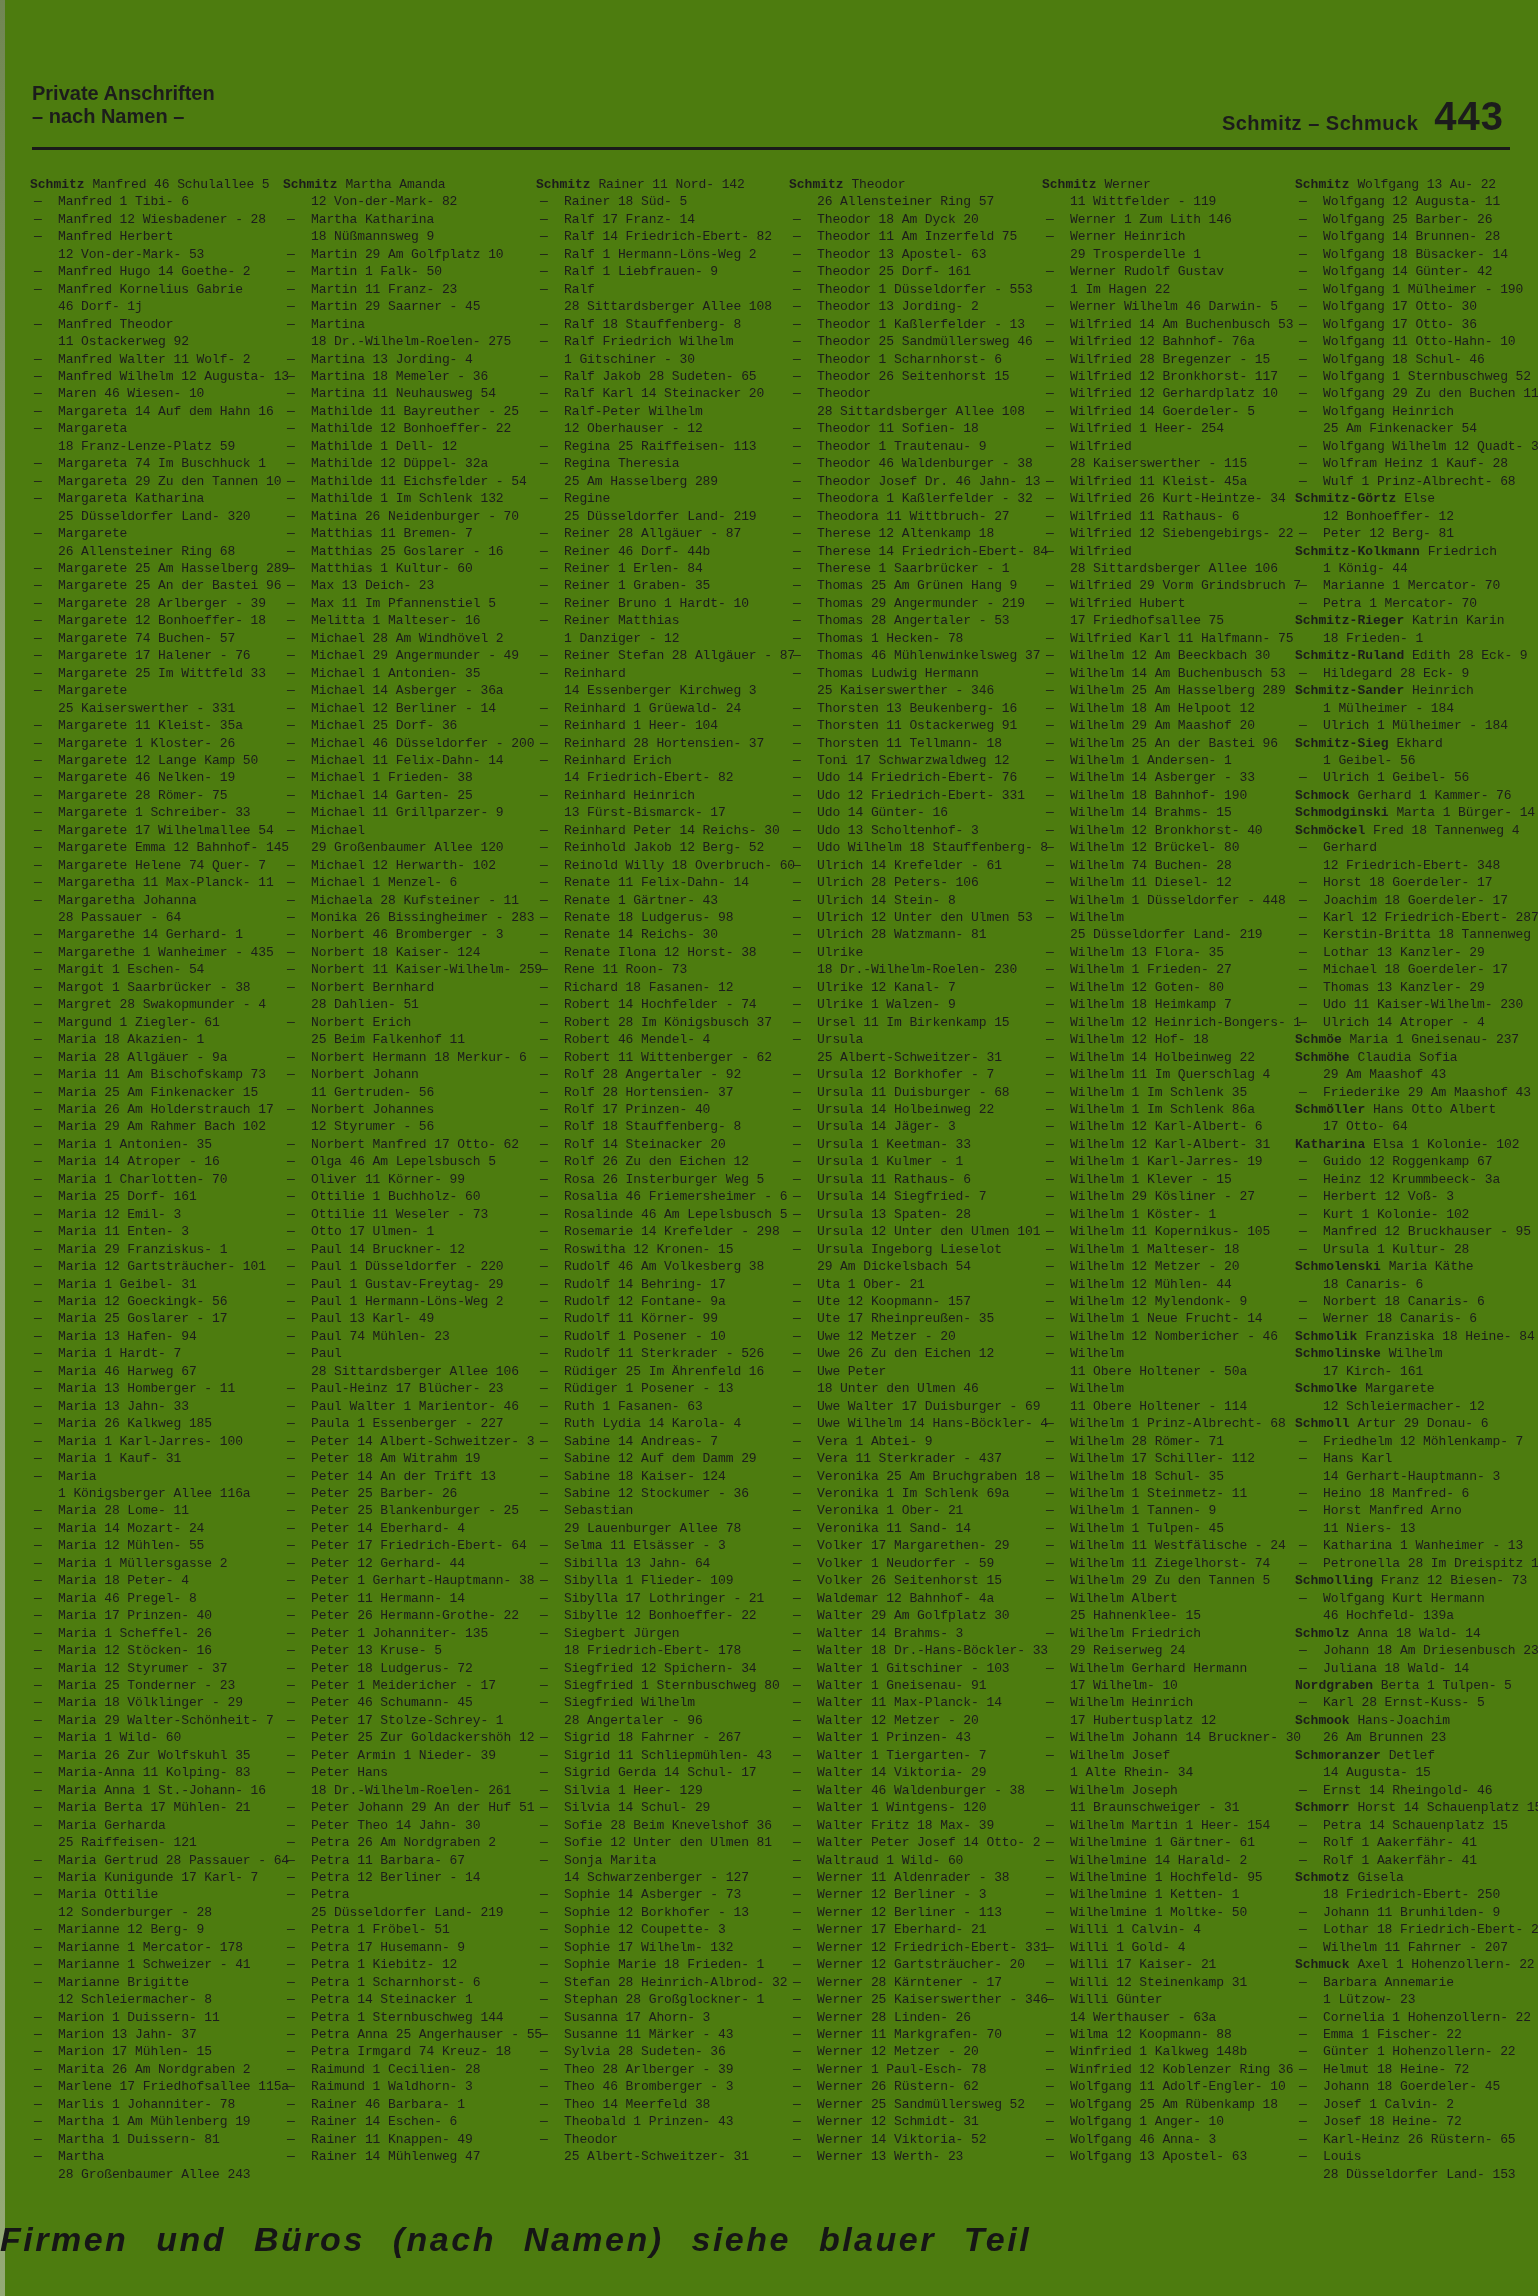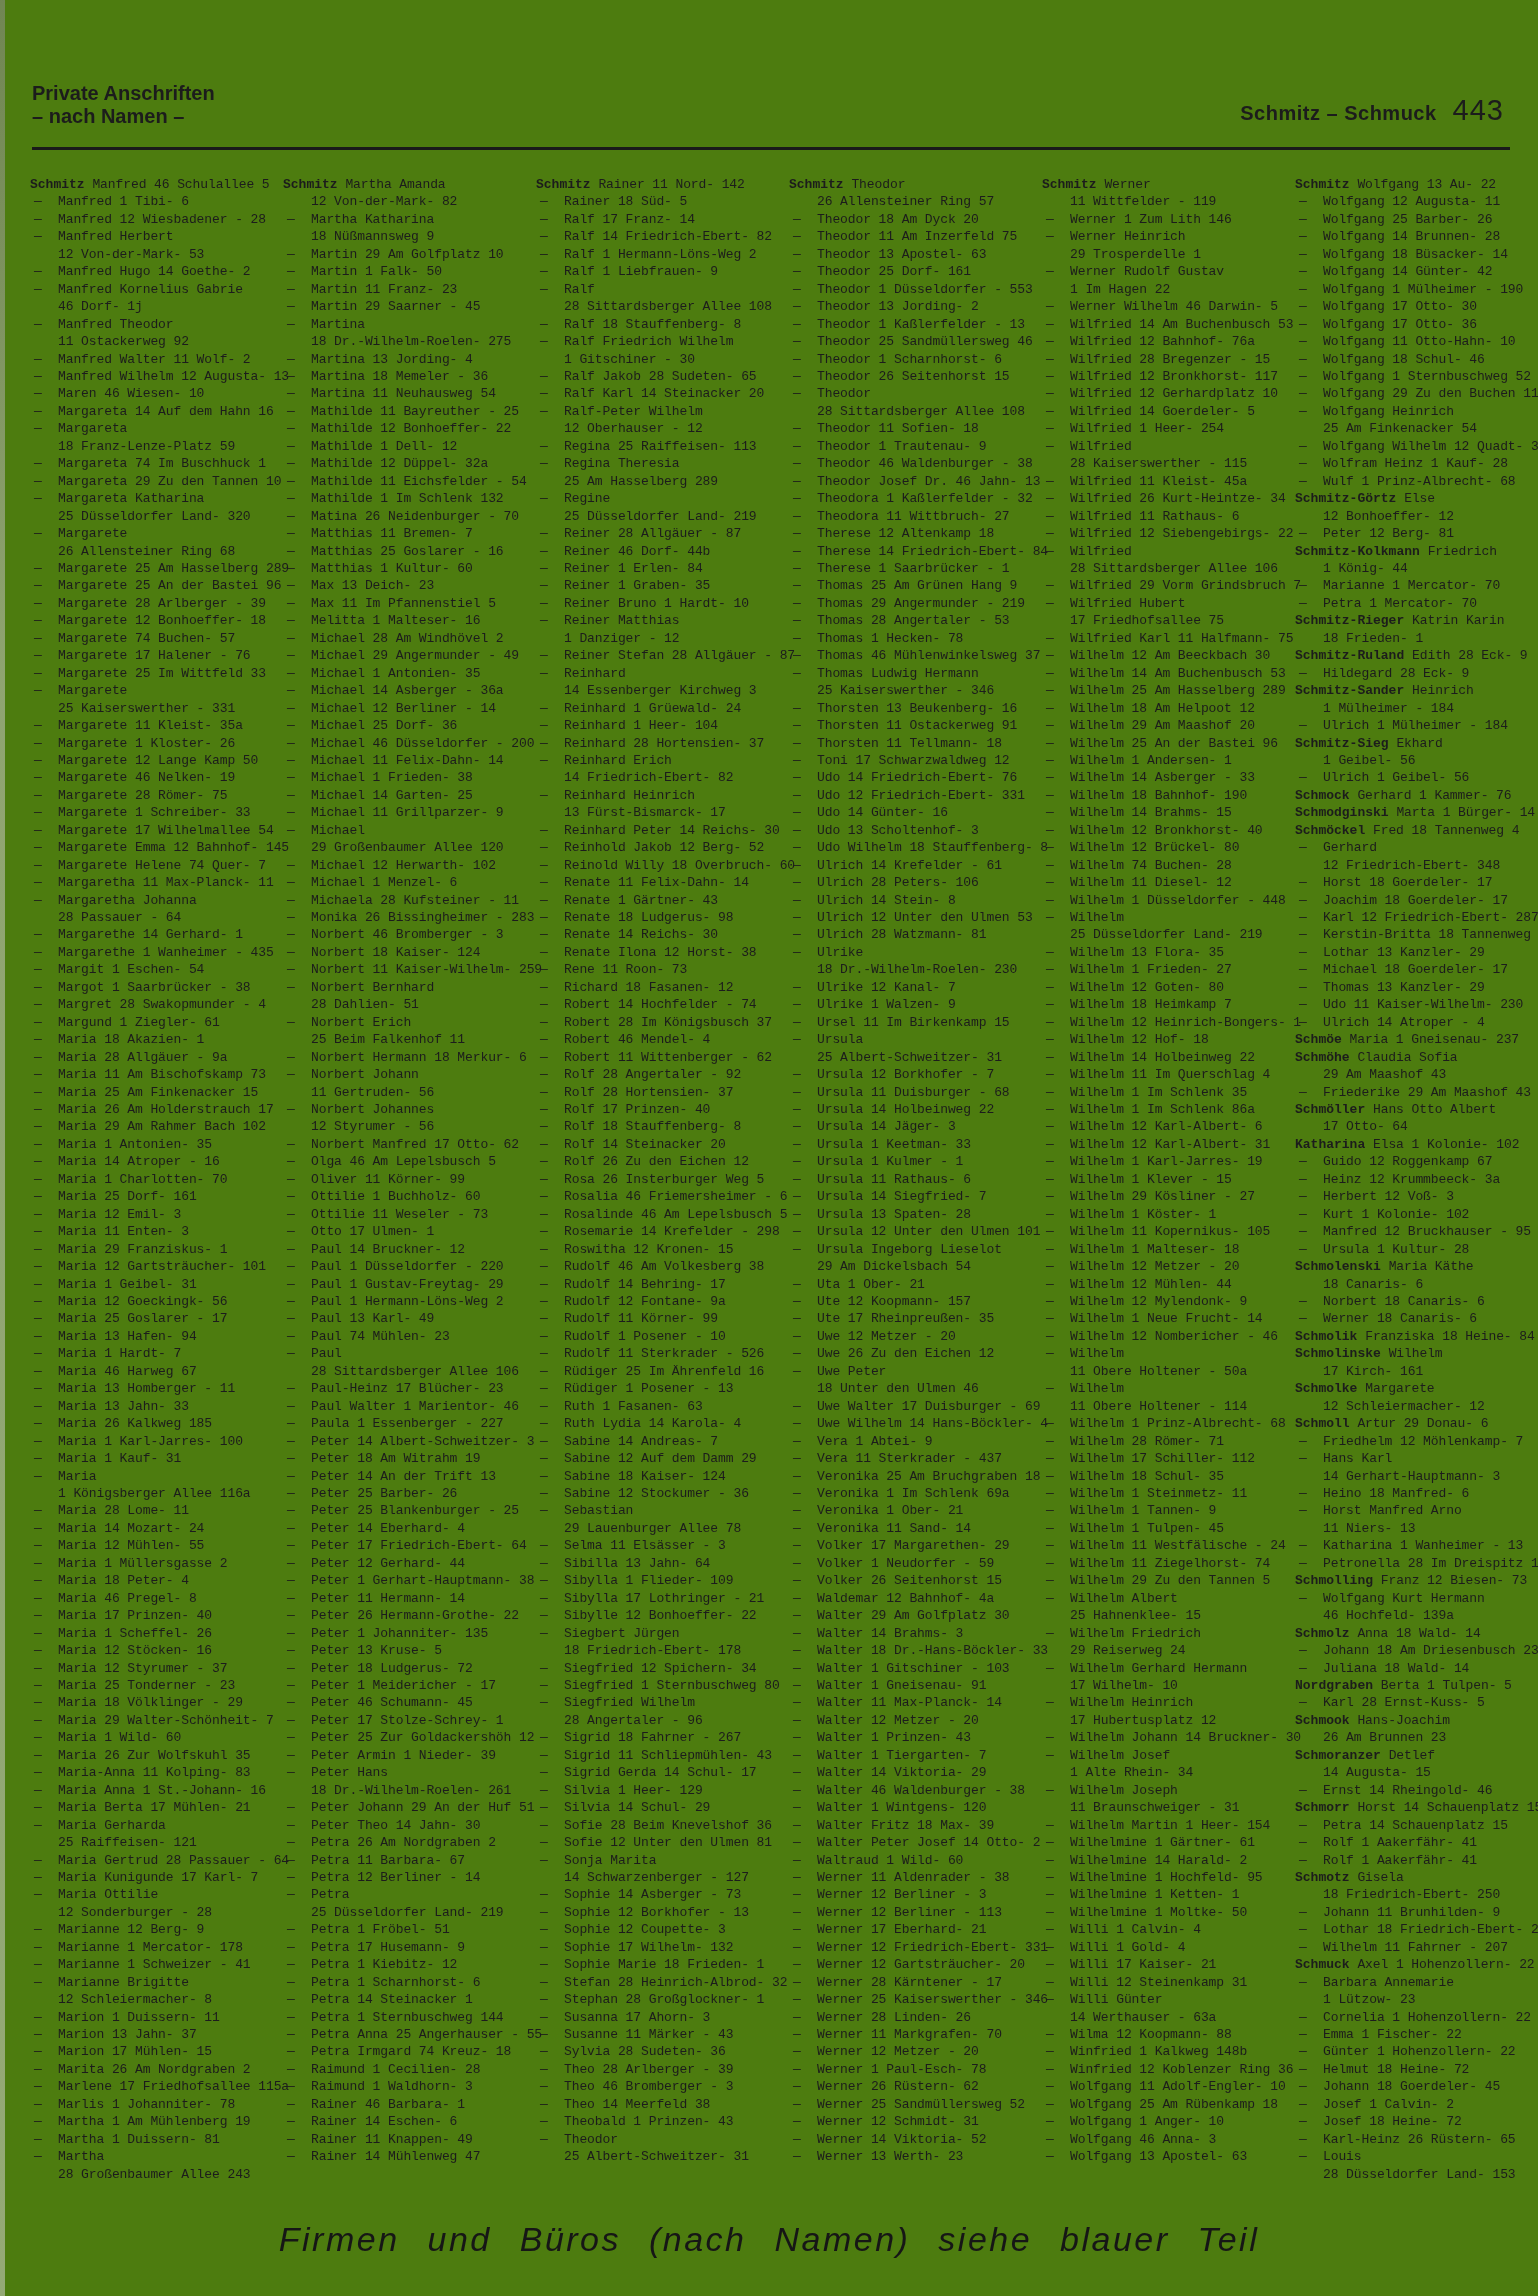--- a/index.html
+++ b/index.html
@@ -9,33 +9,33 @@
     font-family:"Liberation Sans", sans-serif; color:#1c1c1c;
   }
   .scan-edge {
     position:absolute; left:0; top:0; width:5px; height:100%;
     background:linear-gradient(180deg,#8e8e8a,#c6c5c1 30%,#cfceca);
     opacity:.55;
   }
   .header-left { position:absolute; top:82px; left:32px; font-weight:bold; font-size:20px; line-height:23px; }
   .header-right { position:absolute; top:94px; right:34px; display:flex; align-items:baseline; gap:16px; }
   .range   { font-weight:bold; font-size:20px; letter-spacing:.5px; }
-  .pageno  { font-weight:normal; font-size:29px; letter-spacing:1px; }
+  .pageno  { font-weight:bold; font-size:40px; letter-spacing:1px; }
   .rule { position:absolute; top:147px; left:32px; right:28px; height:3px; background:#1a1a1a; }
   .columns { position:absolute; top:176px; left:30px; display:flex; }
   .col { flex:none; width:244px; margin-right:9px;font-family:Liberation Mono, monospace; }
   .entry { position:relative; }
   .line { position:relative; padding-left:28px; font-size:13px; line-height:17.45px; white-space:nowrap; letter-spacing:-.1px; }
   .entry.head > .line { padding-left:0; }
   .dash { position:absolute; left:4px; top:0; }
   .line b { letter-spacing:0; }
   .cont { padding-left:28px; font-size:13px; line-height:17.45px; white-space:nowrap; letter-spacing:-.1px; }
   .footer {
     position:absolute; top:2220px; left:0; width:100%;
-    text-align:center; font-weight:normal; font-style:italic;
+    text-align:left; font-weight:bold; font-style:italic;
     font-size:34px; letter-spacing:2.5px; word-spacing:16px; color:#161616;
   }
 </style>
 </head>
 <body>
 
 <div class="page">
   <div class="scan-edge"></div>
 
   <div class="header-left">

